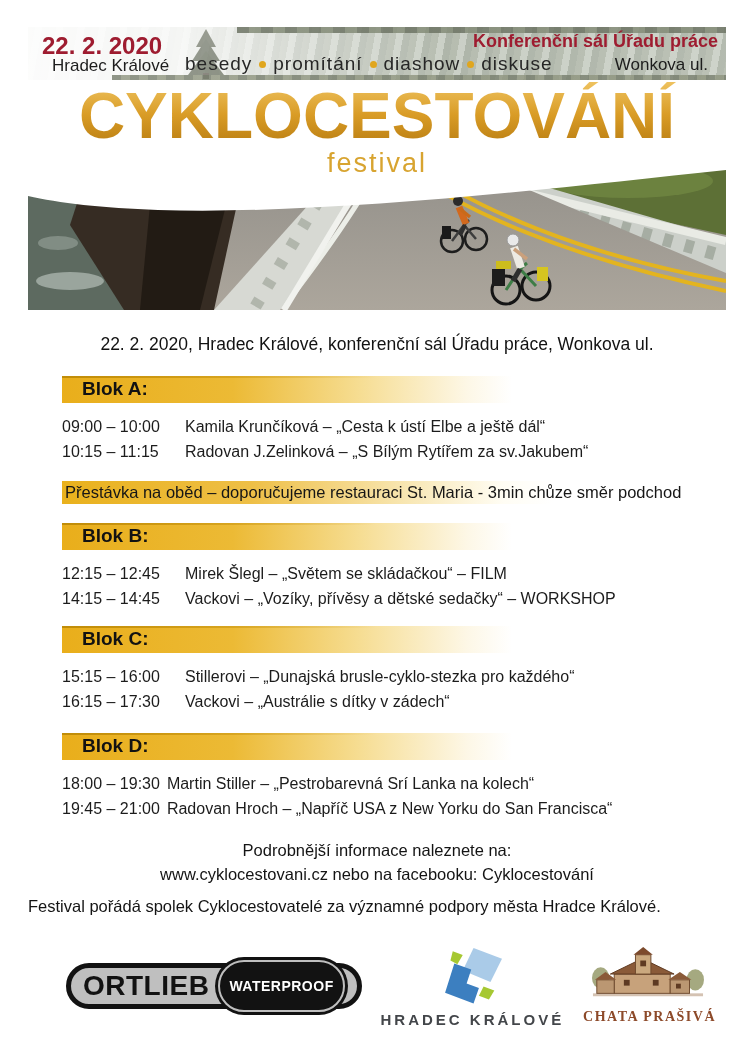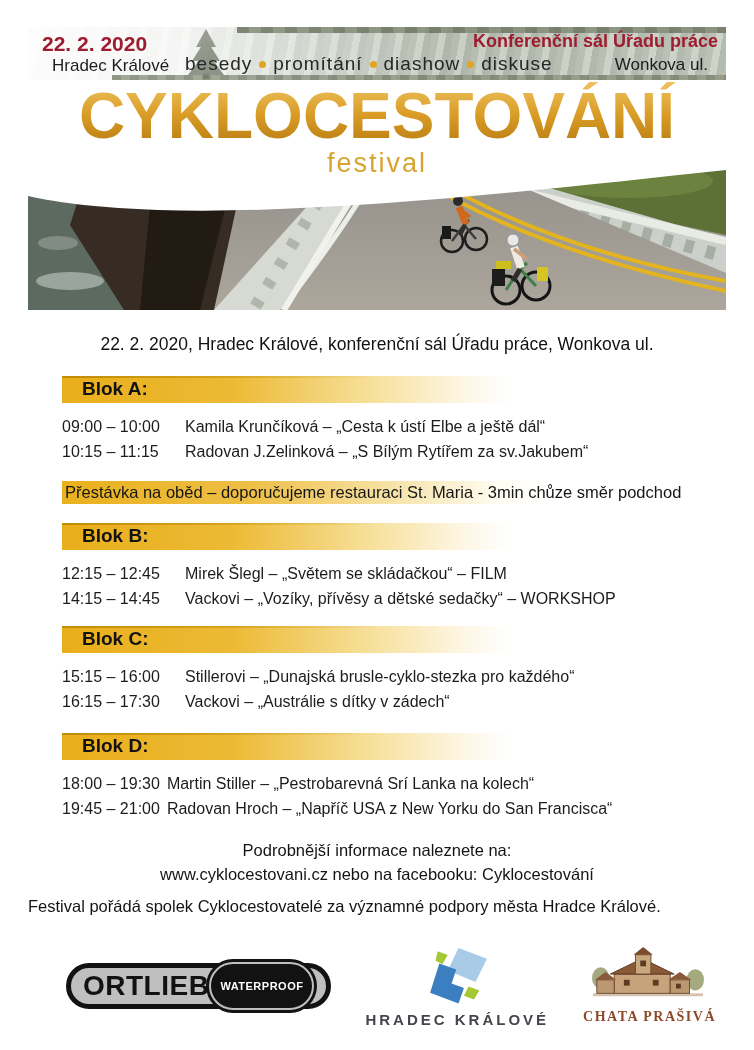--- a/index.html
+++ b/index.html
@@ -11,21 +11,21 @@
   .hdr { position:relative; height:53px; overflow:hidden;
          background:
            linear-gradient(90deg, rgba(255,255,255,.97) 0%, rgba(255,255,255,.9) 22%,
              rgba(255,255,255,.55) 42%, rgba(255,255,255,.3) 60%, rgba(255,255,255,.35) 100%),
            repeating-linear-gradient(100deg, #97a08e 0 7px, #b4bcae 7px 14px, #8c9685 14px 21px); }
   .hdr::before { content:""; position:absolute; top:0; left:30%; right:0; height:6px;
            background:repeating-linear-gradient(90deg,#6d7464 0 12px,#848c78 12px 24px); opacity:.85; }
   .hdr::after { content:""; position:absolute; bottom:0; left:12%; right:0; height:5px;
            background:repeating-linear-gradient(90deg,#767d6c 0 9px,#8f957f 9px 18px); opacity:.8; }
   .hdr-tree { position:absolute; left:148px; top:0px; opacity:.6; }
-  .hdr-date { position:absolute; left:14px; top:5px; font-size:21px; font-weight:bold; color:#9e1c30; }
+  .hdr-date { position:absolute; left:14px; top:5px; font-size:24px; font-weight:bold; color:#9e1c30; }
   .hdr-city { position:absolute; left:24px; top:29px; font-size:17px; color:#1d1d1d; }
   .hdr-topics { position:absolute; left:157px; top:26px; font-size:19px; color:#262626;
                 letter-spacing:1px; white-space:nowrap; }
   .hdr-topics .dot { display:inline-block; width:7px; height:7px; border-radius:50%;
                 background:#e0a61e; margin:0 7px 1px 7px; vertical-align:middle; }
   .hdr-venue1 { position:absolute; right:8px; top:4px; font-size:18px; font-weight:bold; color:#9e1c30; }
   .hdr-venue2 { position:absolute; right:18px; top:28px; font-size:17px; color:#1d1d1d; }
 
   
   .title-zone { position:relative; z-index:2; text-align:center; padding-top:2px; }
@@ -61,24 +61,24 @@
               background:linear-gradient(90deg,#e9b11d 0%,#eebf46 30%,#f8e7b4 55%,#fffdf4 70%,#ffffff 78%); }
   .mt-a { margin-top:21px; } .mt-b { margin-top:19px; } .mt-c { margin-top:15px; } .mt-d { margin-top:19px; }
 
   
   .footer-info { margin-top:17px; text-align:center; font-size:16.5px; line-height:24px; color:#141414; }
   .footer-org  { margin-top:11px; text-align:left; font-size:16.5px; color:#141414; }
 
   
   .logos { display:flex; align-items:center; justify-content:space-between;
            margin:24px 10px 0 38px; height:92px; }
-  .ortlieb { display:flex; align-items:center; background:#bfbfbf;
+  .ortlieb { display:flex; align-items:center; gap:9px; background:#bfbfbf;
              border:5px solid #121212; border-radius:999px; padding:3px 12px 4px 12px; height:46px; }
   .ortlieb-name { font-size:28px; font-weight:bold; letter-spacing:.5px; color:#121212; }
-  .ortlieb-badge { background:#121212; color:#ffffff; font-size:11px; font-weight:bold;
+  .ortlieb-badge { background:#121212; color:#ffffff; font-size:14px; font-weight:bold;
              letter-spacing:.5px; border:2px solid #bfbfbf; box-shadow:0 0 0 3px #121212;
              border-radius:999px; padding:16px 9px; }
   .citylogo { text-align:center; }
   .citylogo-caption { font-size:15px; font-weight:bold; letter-spacing:3px; color:#43464a; margin-top:2px; }
   .chata { text-align:left; }
   .chata-caption { font-family:"Liberation Serif", serif; font-size:14px; font-weight:bold;
                    letter-spacing:1.5px; color:#8d4a2a; margin-top:2px; }
 </style>
 </head>
 <body>

